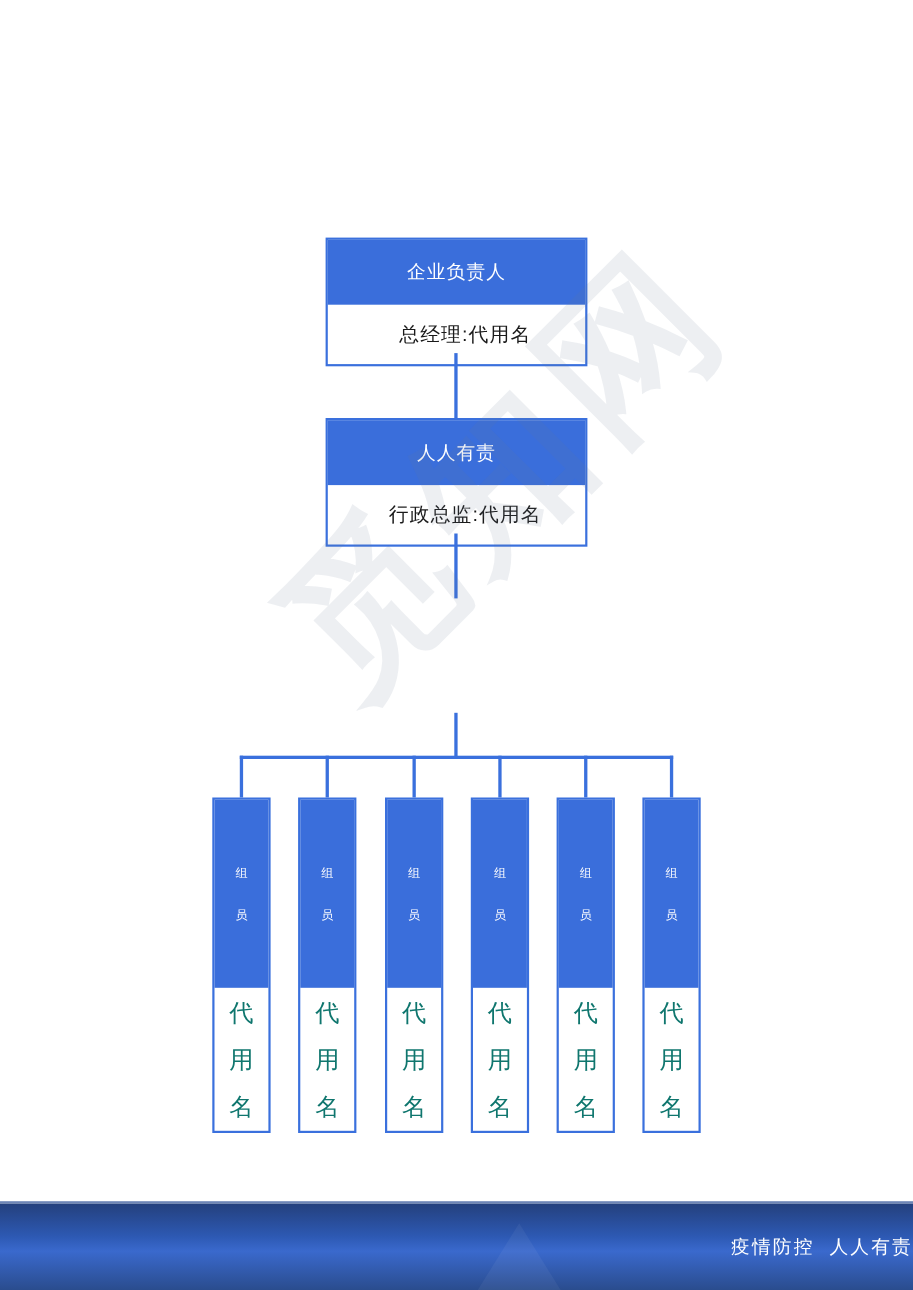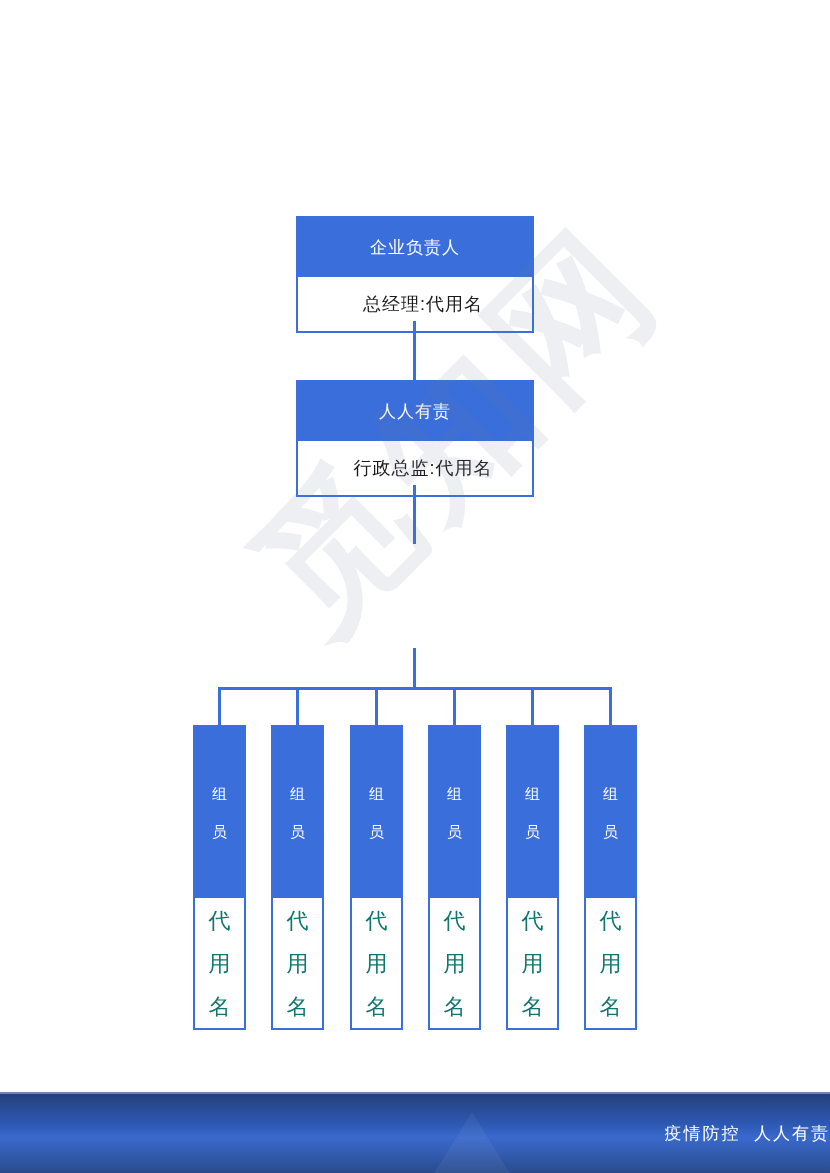--- a/index.html
+++ b/index.html
@@ -51,21 +51,21 @@
   .member-col{
     position:absolute;top:725px;width:53px;height:305px;
     border:2px solid #3a70dd;box-sizing:border-box;background:#ffffff;
     display:flex;flex-direction:column;
   }
   .m1{left:193px;} .m2{left:271px;} .m3{left:350px;}
   .m4{left:428px;} .m5{left:506px;} .m6{left:584px;}
   .member-role{
     height:171px;background:#3a6edb;color:#ffffff;
     display:flex;align-items:center;justify-content:center;
-    font-size:15px;line-height:38px;
+    font-size:11px;line-height:38px;
   }
   .member-name{
     flex:1;display:flex;align-items:center;justify-content:center;
     color:#0f766e;font-size:22px;line-height:43px;
   }
   .vtext{width:1.2em;text-align:center;word-break:break-all;}
 
   
   .watermark{
     position:absolute;left:460px;top:430px;

